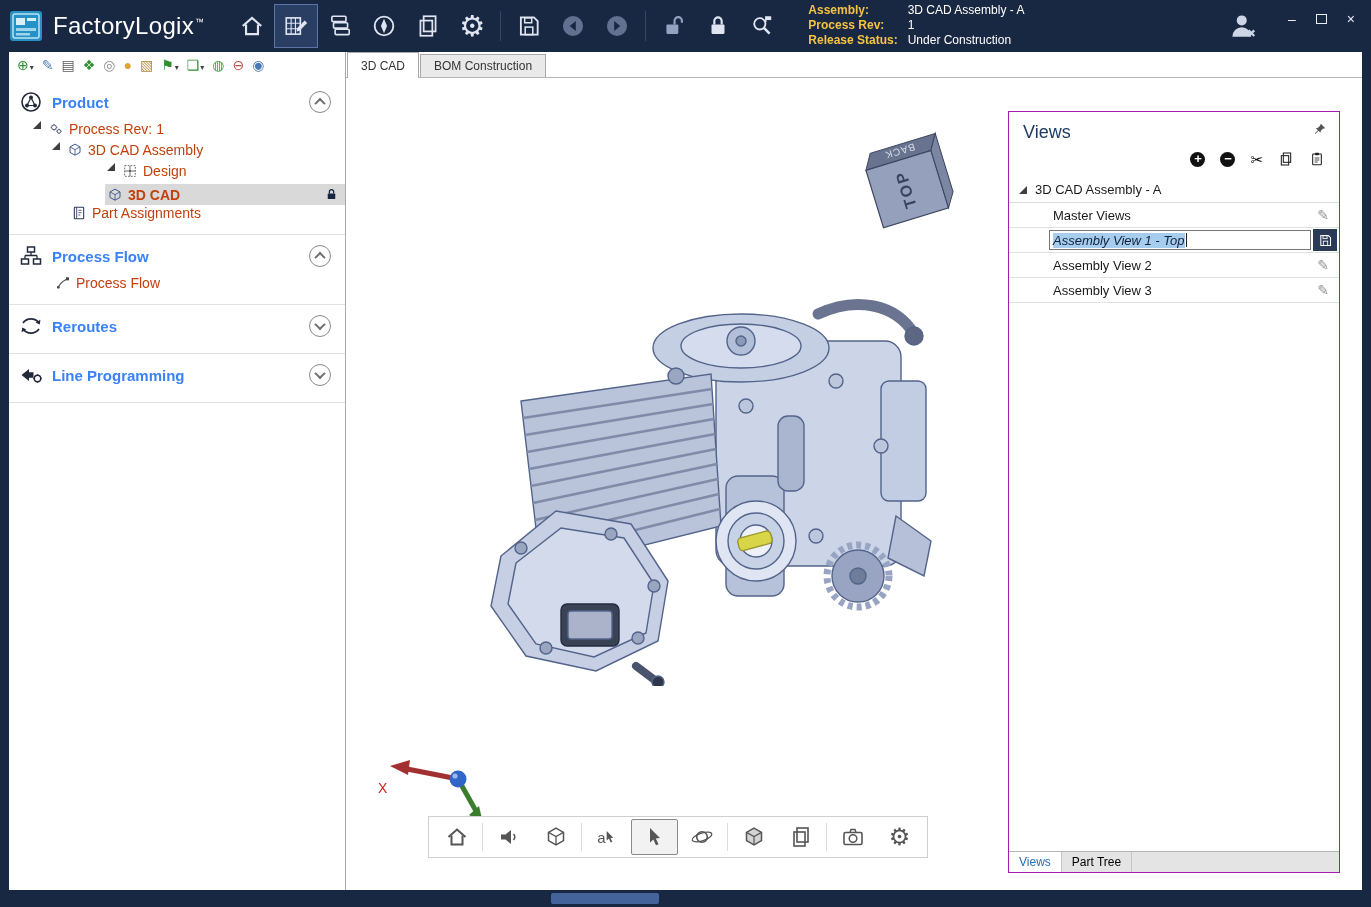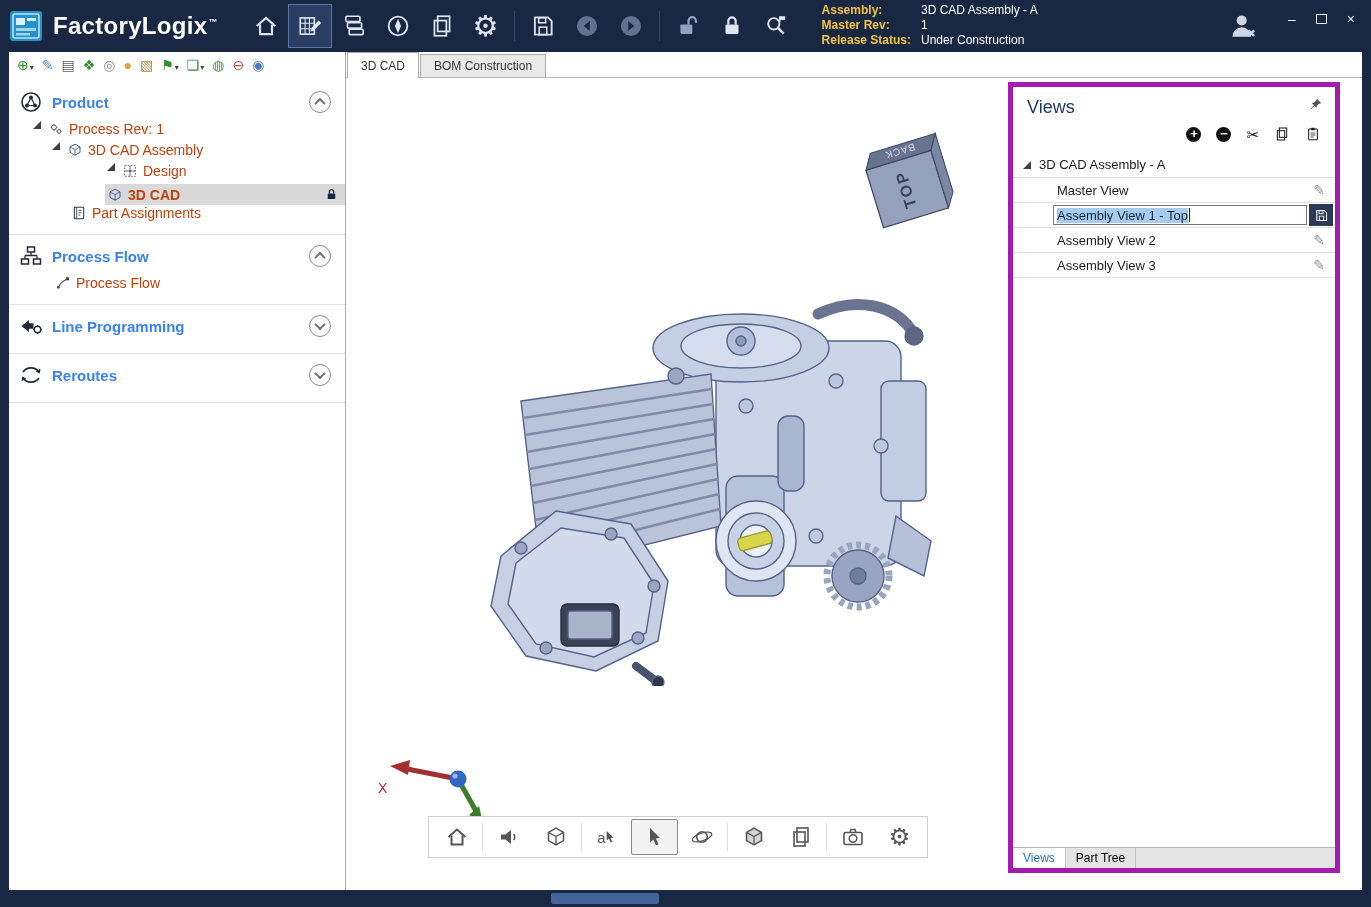--- a/index.html
+++ b/index.html
@@ -2,21 +2,21 @@
 <html><head>
 <meta charset="utf-8">
 <style>
   html,body{margin:0;padding:0;background:#0b1426;}
   *{box-sizing:border-box;font-family:"Liberation Sans",sans-serif;}
   .window{position:relative;width:1371px;height:907px;background:#182742;overflow:hidden;--tb-bg:#182742;}
 
   
   .titlebar{position:absolute;top:0;left:0;right:0;height:52px;background:#182742;display:flex;align-items:center;color:#fff;}
   .logo-box{width:36px;height:36px;margin-left:8px;flex:none;}
-  .brand{font-size:24px;font-weight:700;color:#fff;margin-left:9px;letter-spacing:.3px;white-space:nowrap;}
+  .brand{font-size:24px;font-weight:400;color:#fff;margin-left:9px;letter-spacing:.3px;white-space:nowrap;}
   .brand sup{font-size:9px;margin-left:1px;}
   .tb-group{display:flex;align-items:center;margin-left:26px;}
   .tb-btn{width:44px;height:44px;display:flex;align-items:center;justify-content:center;color:#dfe6f2;cursor:pointer;}
   .tb-btn.active{background:#2a3e63;box-shadow:inset 0 0 0 1px #5b76a6;}
   .tb-btn.dim{color:#61718f;}
   .tb-btn.lockopen{color:#93a2c0;}
   .tb-sep{width:1px;height:30px;background:#33476b;margin:0 6px;}
   .gear-glyph{font-size:29px;line-height:1;}
   .i{display:block;}
   .i26{width:26px;height:26px;}
@@ -72,33 +72,33 @@
   .engine{position:absolute;left:80px;top:208px;}
   .axis{position:absolute;left:30px;bottom:55px;}
   .view-toolbar{position:absolute;left:82px;bottom:32px;height:42px;background:#fff;border:1px solid #cfcfcf;display:flex;align-items:center;padding:0 4px;}
   .vtb-btn{width:47px;height:36px;display:flex;align-items:center;justify-content:center;color:#555;cursor:pointer;}
   .vtb-btn.active{border:1px solid #8a8a8a;border-radius:2px;background:#f2f2f2;}
   .vtb-sep{width:1px;height:28px;background:#dcdcdc;margin:0 2px;}
   .vtb-gear{font-size:24px;line-height:1;color:#555;}
   .label-a{font-size:15px;color:#555;margin-right:-4px;}
 
   
-  .views-panel{position:absolute;top:4px;right:22px;bottom:17px;width:332px;background:#fff;border:5px solid #a21caf;display:flex;flex-direction:column;}
+  .views-panel{position:absolute;top:33px;right:22px;bottom:17px;width:332px;background:#fff;border:1px solid #a21caf;display:flex;flex-direction:column;}
   .vp-header{display:flex;align-items:flex-start;justify-content:space-between;padding:10px 12px 0 14px;}
   .vp-title{font-size:18px;color:#1d3a63;}
   .vp-toolbar{display:flex;justify-content:flex-end;align-items:center;gap:15px;padding:8px 14px 10px;}
   .cir{width:15px;height:15px;border-radius:50%;background:#111;color:#fff;font-size:13px;line-height:14px;text-align:center;cursor:pointer;font-weight:bold;}
   .vp-scissors{font-size:15px;color:#111;cursor:pointer;line-height:1;}
   .vp-tool{color:#222;cursor:pointer;display:flex;}
   .vp-tree{flex:1;overflow:hidden;}
   .vp-root{display:flex;align-items:center;height:26px;padding-left:10px;font-size:13px;color:#1a1a1a;border-bottom:1px solid #dcdcdc;cursor:pointer;}
   .vp-root .exp{margin-right:8px;}
   .vrow{display:flex;align-items:center;height:25px;padding-left:44px;font-size:13px;color:#1a1a1a;border-bottom:1px solid #e1e1e1;cursor:pointer;}
   .vrow .pencil{margin-left:auto;margin-right:10px;color:#8f8f8f;font-size:14px;}
-  .vrow.editing{padding-left:40px;padding-right:2px;}
+  .vrow.editing{padding-left:40px;padding-right:2px;font-style:italic;}
   .edit-box{flex:1;height:20px;border:1px solid #767676;background:#fff;display:flex;align-items:center;padding-left:3px;font-size:13px;}
   .edit-sel{background:#a6ccee;color:#10213a;white-space:nowrap;}
   .caret-bar{width:1px;height:14px;background:#222;margin-left:1px;}
   .save-view-btn{width:24px;height:22px;background:#2b3a57;display:flex;align-items:center;justify-content:center;margin-left:2px;color:#fff;cursor:pointer;flex:none;}
   .vp-footer{height:21px;background:#e4e4e4;border-top:1px solid #b5b5b5;display:flex;align-items:stretch;font-size:12px;}
   .vp-ftab{display:flex;align-items:center;padding:0 10px;color:#000000;cursor:pointer;border-right:1px solid #c4c4c4;}
   .vp-ftab.active{background:#fff;color:#2a6db5;}
 
   
   .bottom-strip{position:absolute;left:0;right:0;bottom:0;height:17px;background:#182742;}
@@ -318,21 +318,21 @@
       <div class="tb-btn">
           <svg class="i i26">
             <use href="#i-release"></use>
           </svg>
         </div>
     </div>
 
     <div class="hdr-info">
       <span class="lab">Assembly:</span>
       <span class="val">3D CAD Assembly - A</span>
-      <span class="lab">Master Rev:</span>
+      <span class="lab">Process Rev:</span>
       <span class="val">1</span>
       <span class="lab">Release Status:</span>
       <span class="val">Under Construction</span>
     </div>
 
     <div class="tb-spacer"></div>
     <div class="user-btn">
         <svg class="i" style="width:30px;height:30px">
           <use href="#i-person"></use>
         </svg>
@@ -452,35 +452,35 @@
                 <use href="#i-flow-item"></use>
               </svg>
             </span>
           <span class="tlabel">Process Flow</span>
         </div>
       </div>
 
       <div class="section">
         <div class="sec-row">
           <svg class="i i24 sec-icon">
+              <use href="#i-reroute"></use>
+            </svg>
+          <span class="sec-title">Reroutes</span>
+          <span class="circle-btn">
+              <span class="chev down"></span>
+            </span>
+        </div>
+      </div>
+
+      <div class="section">
+        <div class="sec-row">
+          <svg class="i i24 sec-icon">
               <use href="#i-lineprog"></use>
             </svg>
           <span class="sec-title">Line Programming</span>
-          <span class="circle-btn">
-              <span class="chev down"></span>
-            </span>
-        </div>
-      </div>
-
-      <div class="section">
-        <div class="sec-row">
-          <svg class="i i24 sec-icon">
-              <use href="#i-reroute"></use>
-            </svg>
-          <span class="sec-title">Reroutes</span>
           <span class="circle-btn">
               <span class="chev down"></span>
             </span>
         </div>
       </div>
     </aside>
 
     <main class="main-area">
       <div class="tabbar">
         <div class="tab active">3D CAD</div>
@@ -641,21 +641,21 @@
                   <use href="#i-paste"></use>
                 </svg>
               </span>
           </div>
           <div class="vp-tree">
             <div class="vp-root">
               <span class="exp"></span>
               <span>3D CAD Assembly - A</span>
             </div>
             <div class="vrow">
-              <span>Master View</span>
+              <span>Master Views</span>
               <span class="pencil">✎</span>
             </div>
             <div class="vrow editing">
               <span class="edit-box">
                 <span class="edit-sel">Assembly View 1 - Top</span>
                 <span class="caret-bar"></span>
               </span>
               <span class="save-view-btn">
                   <svg class="i i15">
                     <use href="#i-floppy"></use>

